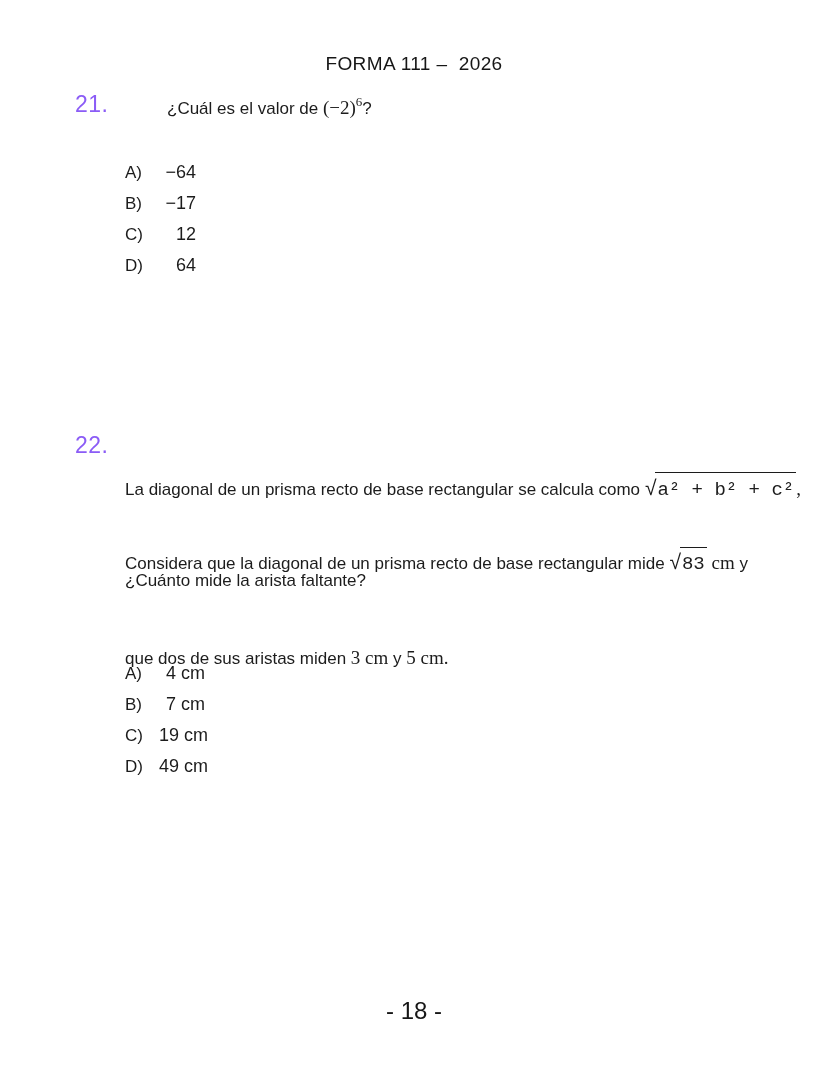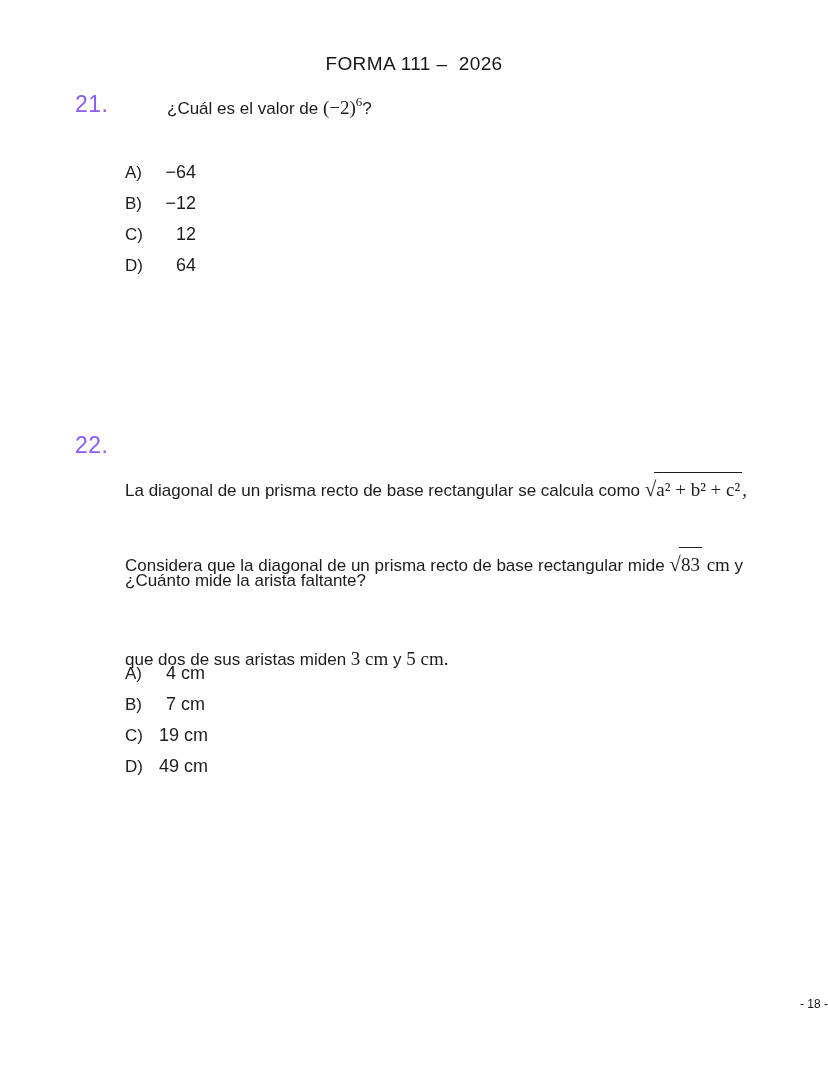--- a/index.html
+++ b/index.html
@@ -39,21 +39,21 @@
     color: #1c1c1c;
     white-space: pre;
   }
   sup.exp {
     font-size: 13px;
     line-height: 0;
     position: relative;
     top: -1px;
     font-family: "Liberation Serif", serif;
   }
-  .sqrt { font-family: Liberation Serif, serif; font-size: 19px; white-space: nowrap; }
+  .sqrt { font-family: Liberation Mono, monospace; font-size: 19px; white-space: nowrap; }
   .sqrt-sign { font-size: 21px; margin-right: -2px; }
   .radicand {
     display: inline-block;
     border-top: 1.6px solid #1c1c1c;
     padding: 1px 2px 0 2px;
     white-space: pre;
   }
 
   .q-prompt {
     position: absolute;
@@ -94,22 +94,22 @@
     white-space: pre;
   }
   #q21-options .option-value { width: 37px; }
   #q22-options .option-value { width: 46px; margin-top: 28px; }
 
   .page-number {
     position: absolute;
     top: 997px;
     left: 0;
     width: 100%;
-    text-align: right;
-    font-size: 12px;
+    text-align: center;
+    font-size: 24px;
     white-space: pre;
     color: #161616;
   }
 </style>
 </head>
 <body>
 
 <div class="page">
 
   <div class="exam-header">FORMA 111 –  2026</div>
@@ -117,21 +117,21 @@
   <div class="qnum" id="q21-number">21.</div>
   <div class="q-prompt" id="q21-prompt"><span>¿Cuál es el valor de </span><span class="math"><span>(−2)</span><sup class="exp">6</sup></span><span>?</span></div>
 
   <div class="options" id="q21-options">
     <div class="option-row">
       <span class="option-letter">A)</span>
         <span class="option-value">−64</span>
     </div>
     <div class="option-row">
       <span class="option-letter">B)</span>
-        <span class="option-value">−12</span>
+        <span class="option-value">−17</span>
     </div>
     <div class="option-row">
       <span class="option-letter">C)</span>
         <span class="option-value">12</span>
     </div>
     <div class="option-row">
       <span class="option-letter">D)</span>
         <span class="option-value">64</span>
     </div>
   </div>

